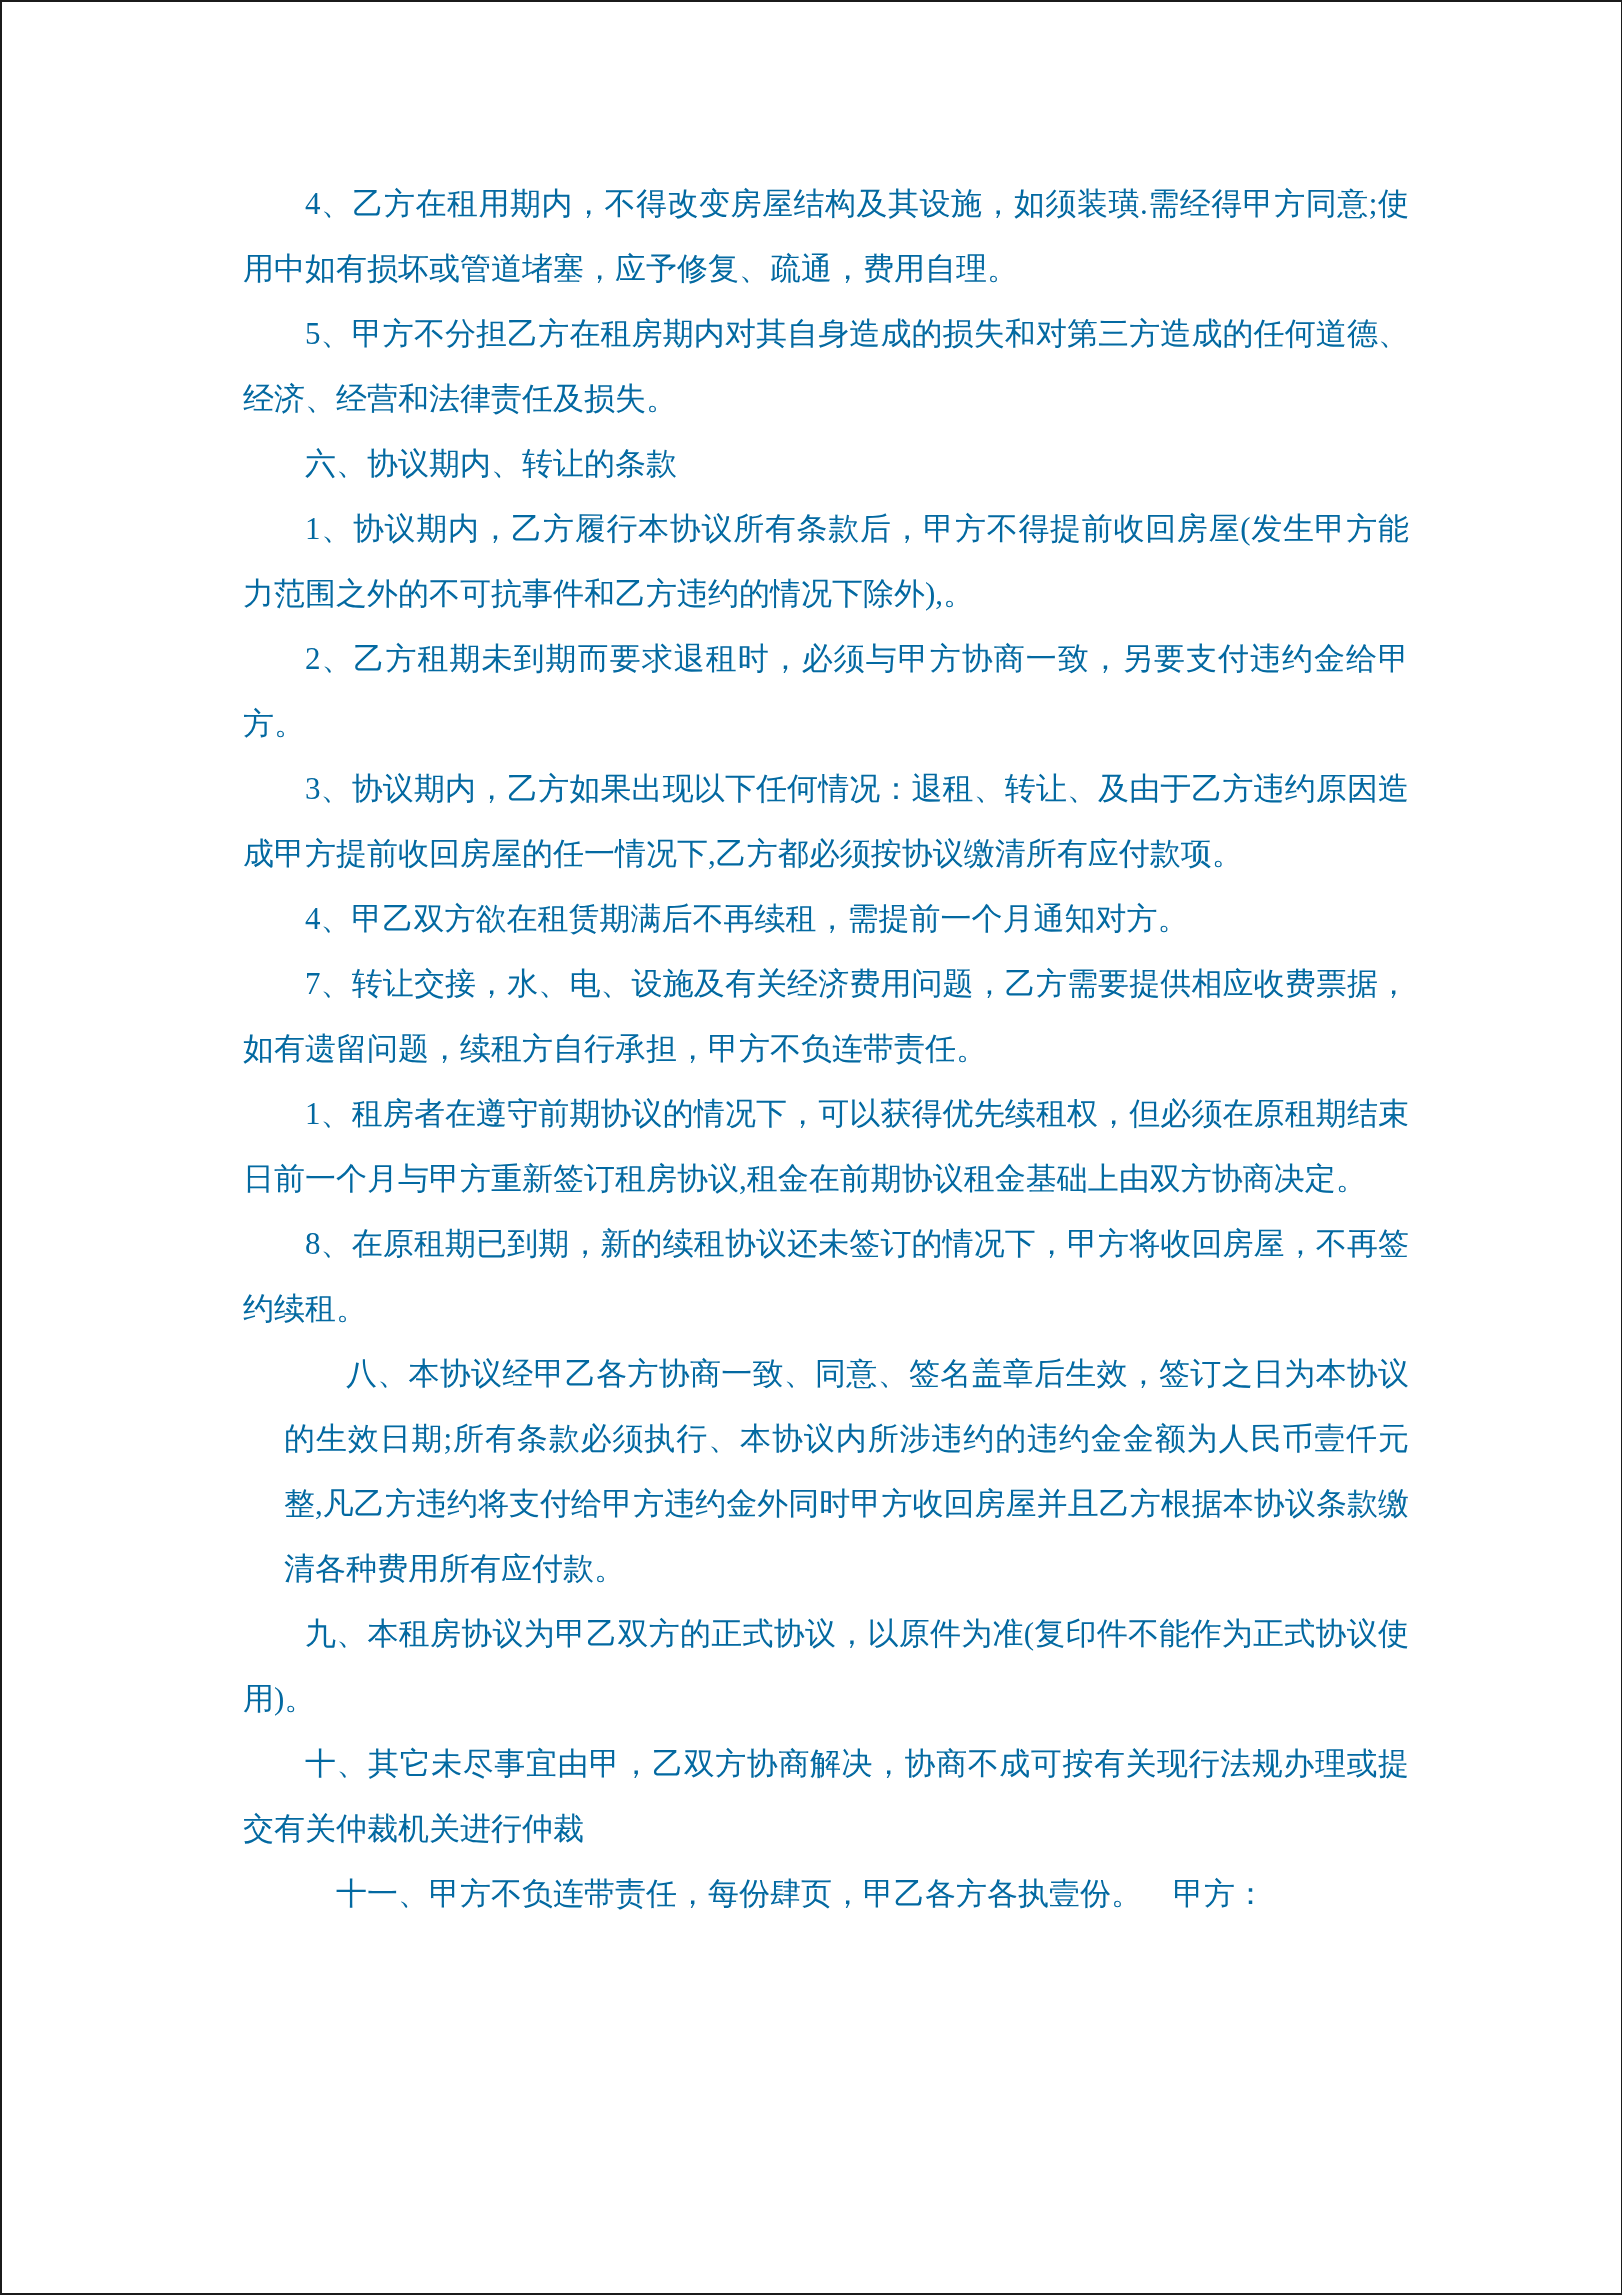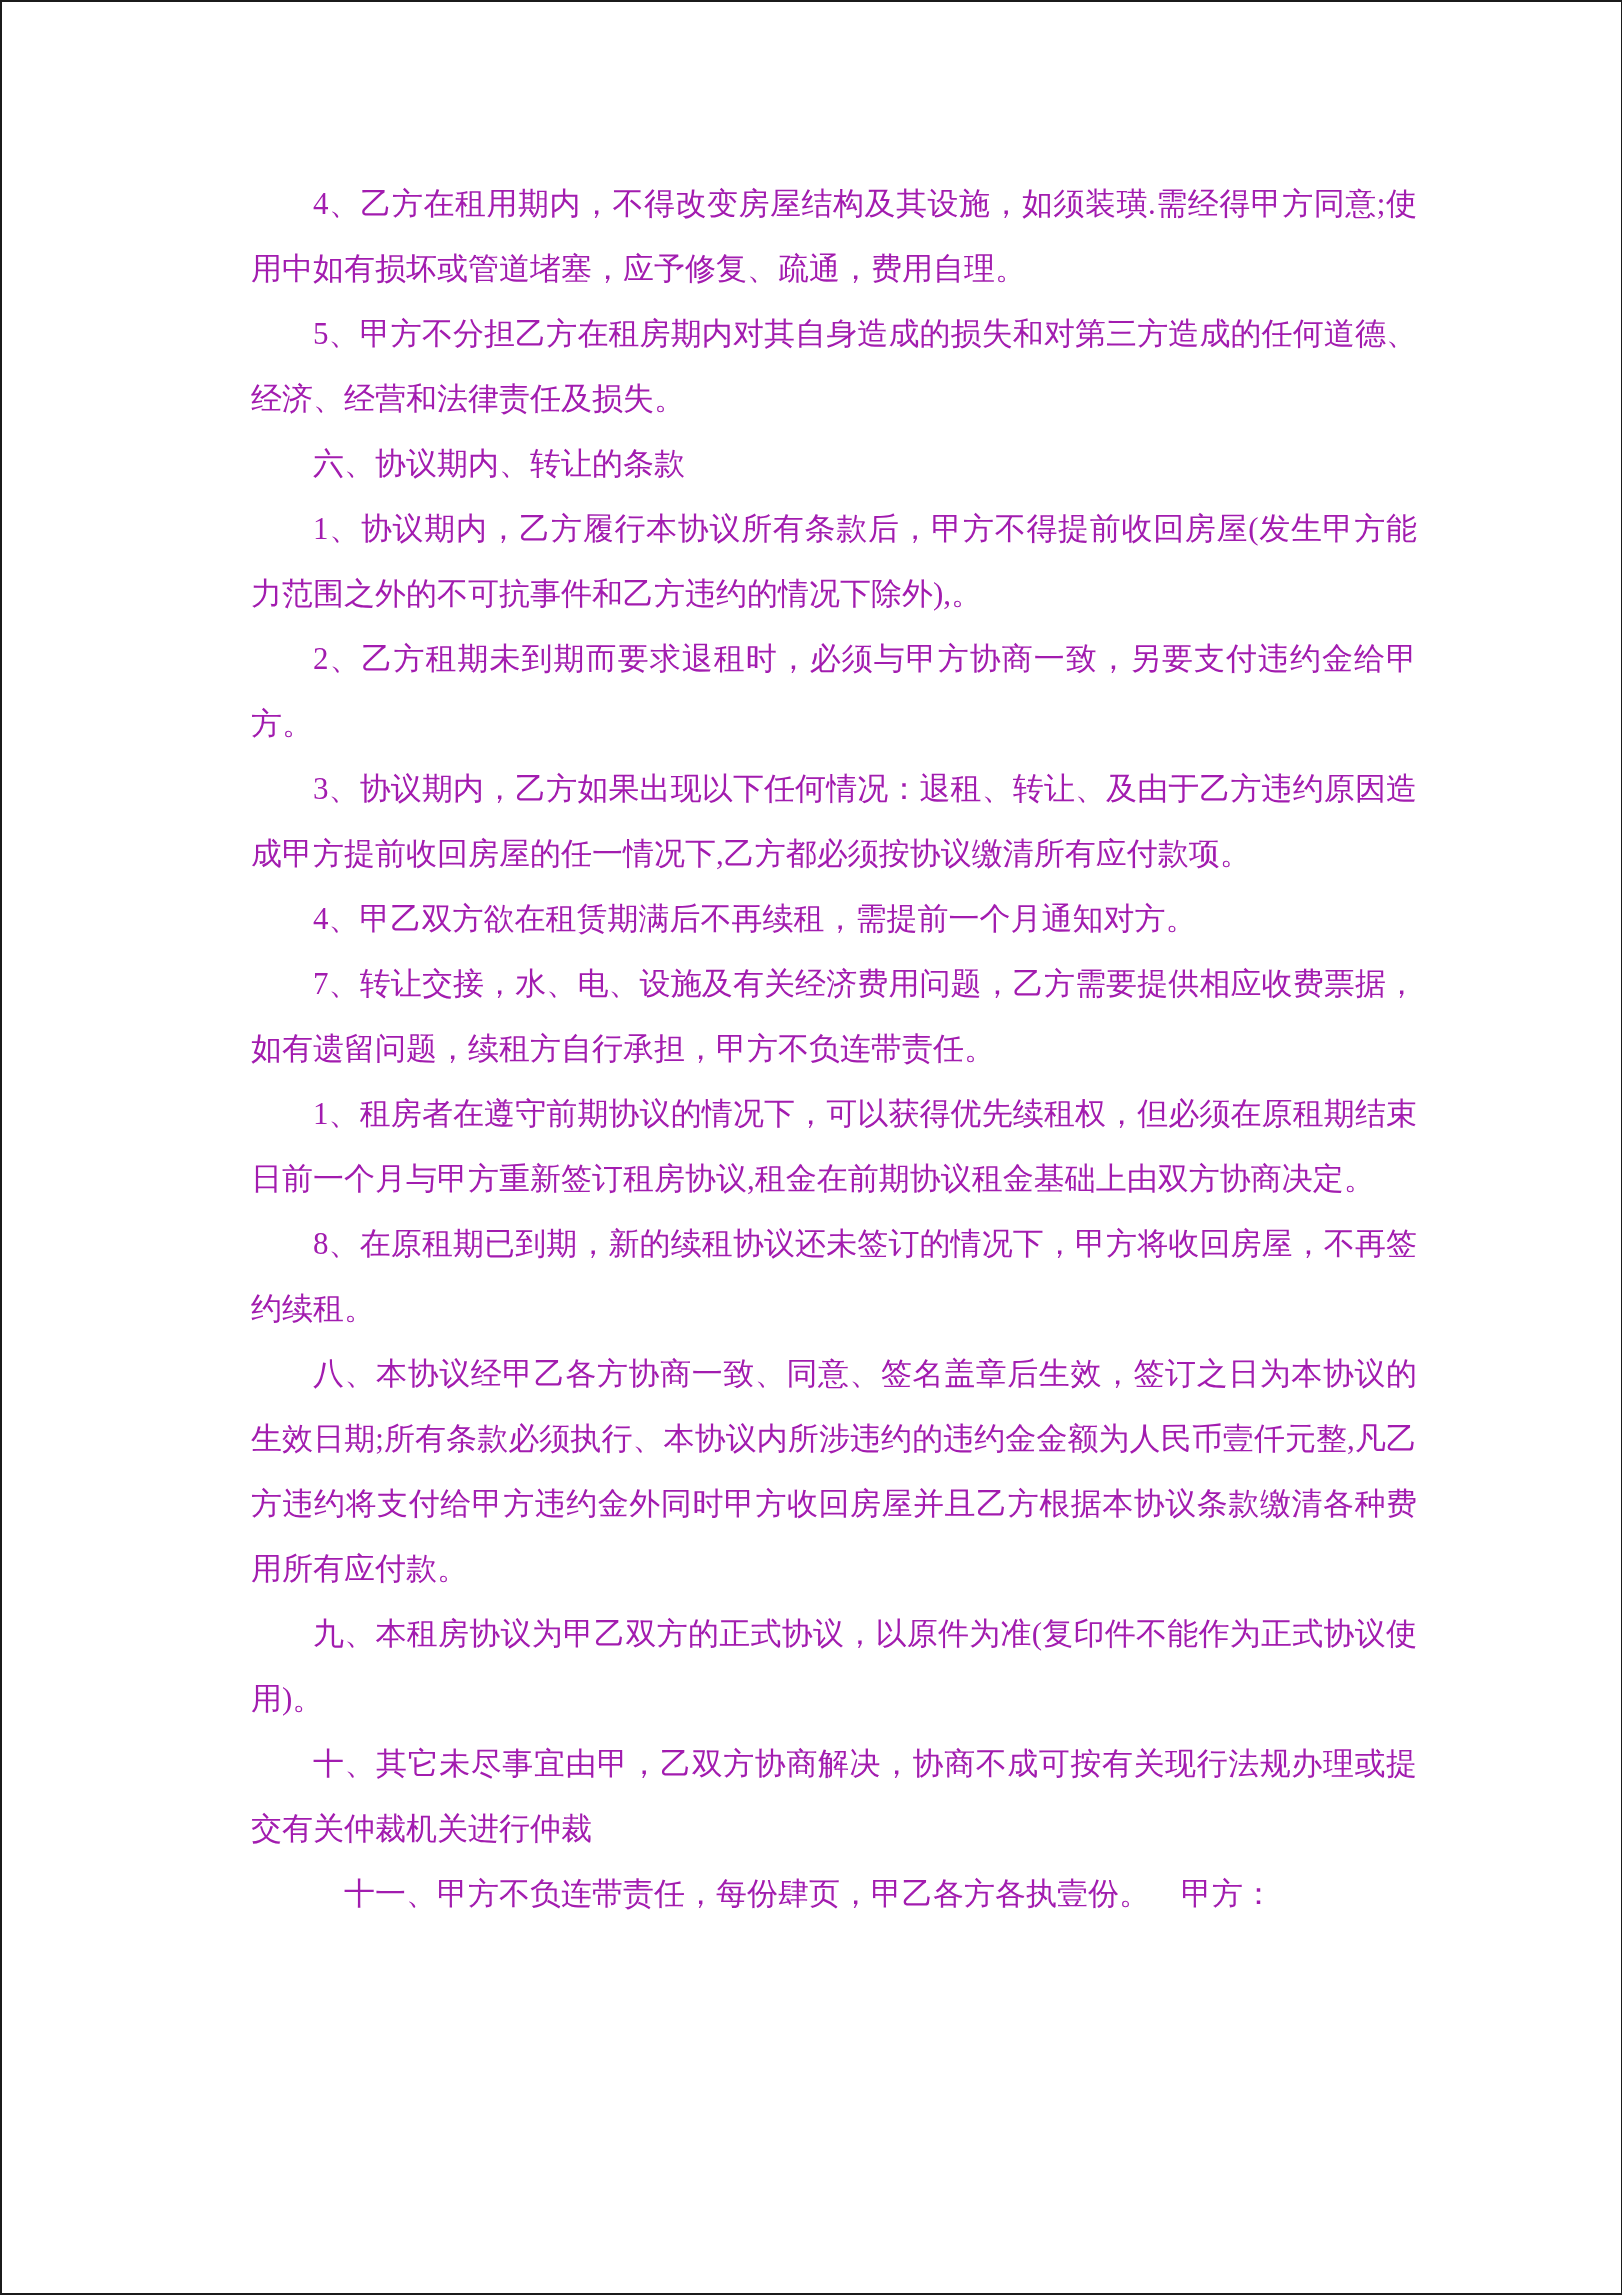--- a/index.html
+++ b/index.html
@@ -16,24 +16,24 @@
   }
   .page-border {
     position: absolute;
     inset: 0;
     border: 2px solid #1b1b1b;
     box-sizing: border-box;
     pointer-events: none;
   }
   .doc {
     position: absolute;
-    left: 251px;
+    left: 243px;
     top: 171px;
     width: 1166px;
-    color: #a21caf;
+    color: #0369a1;
     font-size: 31px;
     line-height: 65px;
     text-align: justify;
   }
   .para {
     margin: 0;
     padding: 0;
     word-break: break-all;
   }
 </style>
@@ -46,18 +46,18 @@
     <p class="para" style="text-indent: 2em;">4、乙方在租用期内，不得改变房屋结构及其设施，如须装璜.需经得甲方同意;使用中如有损坏或管道堵塞，应予修复、疏通，费用自理。</p>
     <p class="para" style="text-indent: 2em;">5、甲方不分担乙方在租房期内对其自身造成的损失和对第三方造成的任何道德、经济、经营和法律责任及损失。</p>
     <p class="para" style="text-indent: 2em;">六、协议期内、转让的条款</p>
     <p class="para" style="text-indent: 2em;">1、协议期内，乙方履行本协议所有条款后，甲方不得提前收回房屋(发生甲方能力范围之外的不可抗事件和乙方违约的情况下除外),。</p>
     <p class="para" style="text-indent: 2em;">2、乙方租期未到期而要求退租时，必须与甲方协商一致，另要支付违约金给甲方。</p>
     <p class="para" style="text-indent: 2em;">3、协议期内，乙方如果出现以下任何情况：退租、转让、及由于乙方违约原因造成甲方提前收回房屋的任一情况下,乙方都必须按协议缴清所有应付款项。</p>
     <p class="para" style="text-indent: 2em;">4、甲乙双方欲在租赁期满后不再续租，需提前一个月通知对方。</p>
     <p class="para" style="text-indent: 2em;">7、转让交接，水、电、设施及有关经济费用问题，乙方需要提供相应收费票据，如有遗留问题，续租方自行承担，甲方不负连带责任。</p>
     <p class="para" style="text-indent: 2em;">1、租房者在遵守前期协议的情况下，可以获得优先续租权，但必须在原租期结束日前一个月与甲方重新签订租房协议,租金在前期协议租金基础上由双方协商决定。</p>
     <p class="para" style="text-indent: 2em;">8、在原租期已到期，新的续租协议还未签订的情况下，甲方将收回房屋，不再签约续租。</p>
-    <p class="para" style="text-indent: 2em;">八、本协议经甲乙各方协商一致、同意、签名盖章后生效，签订之日为本协议的生效日期;所有条款必须执行、本协议内所涉违约的违约金金额为人民币壹仟元整,凡乙方违约将支付给甲方违约金外同时甲方收回房屋并且乙方根据本协议条款缴清各种费用所有应付款。</p>
+    <p class="para" style="text-indent: 2em; margin-left: 41px;">八、本协议经甲乙各方协商一致、同意、签名盖章后生效，签订之日为本协议的生效日期;所有条款必须执行、本协议内所涉违约的违约金金额为人民币壹仟元整,凡乙方违约将支付给甲方违约金外同时甲方收回房屋并且乙方根据本协议条款缴清各种费用所有应付款。</p>
     <p class="para" style="text-indent: 2em;">九、本租房协议为甲乙双方的正式协议，以原件为准(复印件不能作为正式协议使用)。</p>
     <p class="para" style="text-indent: 2em;">十、其它未尽事宜由甲，乙双方协商解决，协商不成可按有关现行法规办理或提交有关仲裁机关进行仲裁</p>
     <p class="para" style="text-indent: 3em;">十一、甲方不负连带责任，每份肆页，甲乙各方各执壹份。　甲方：</p>
   </div>
 
 
 </body></html>

